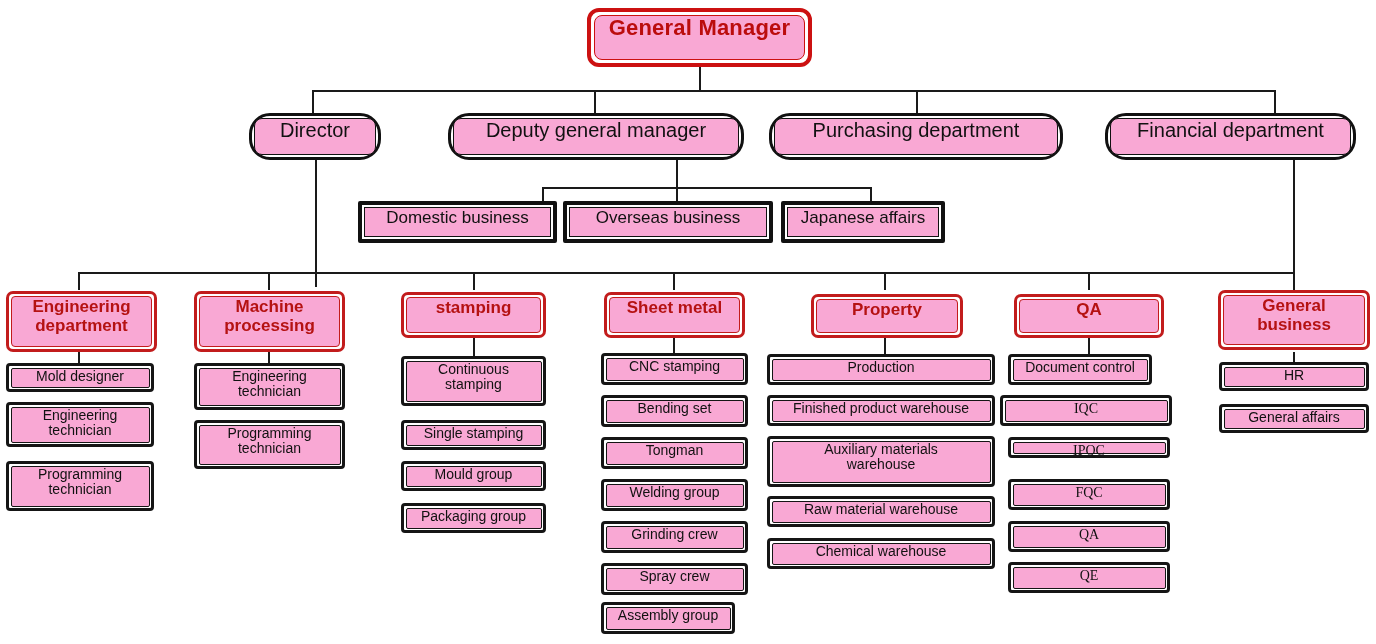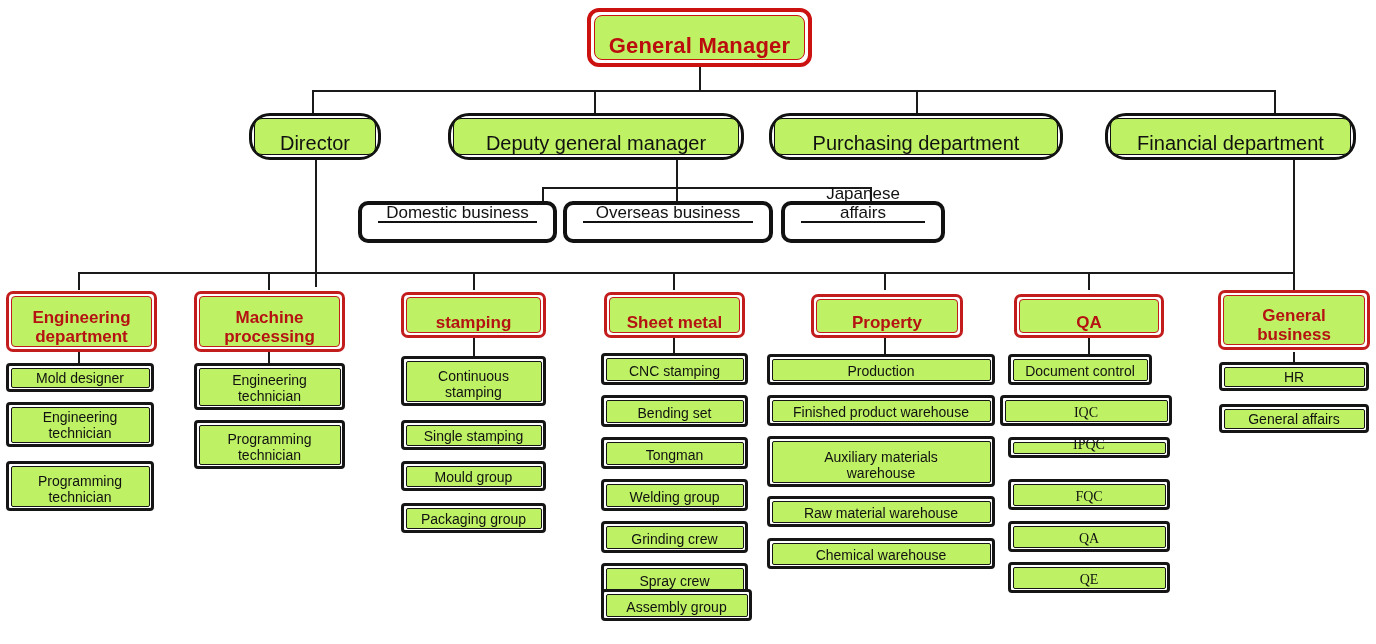--- a/index.html
+++ b/index.html
@@ -36,24 +36,24 @@
     align-items: center;
     justify-content: center;
     text-align: center;
     background: #ffffff;
   }
   .node .inner {
     box-sizing: border-box;
     width: 100%;
     height: 100%;
     display: flex;
-    align-items: flex-end;
+    align-items: flex-start;
     justify-content: center;
     text-align: center;
-    background: #bef264;
+    background: #f9a8d4;
   }
   .node .label {
     display: block;
     line-height: 1.12;
     white-space: pre-line;
   }
 
   
   .node.root {
     border: 4px solid #cc1111;
@@ -83,22 +83,22 @@
   }
   .node.lvl2 .label {
     color: #111111;
     font-weight: normal;
     font-size: 20px;
   }
 
   
   .node.biz {
     border: 4px solid #111111;
-    border-radius: 10px;
-    padding: 16px;
+    border-radius: 2px;
+    padding: 2px;
   }
   .node.biz .inner {
     border: 1.5px solid #111111;
     border-radius: 0;
   }
   .node.biz .label {
     color: #111111;
     font-size: 17px;
   }
 
@@ -321,21 +321,21 @@
   <div class="node leaf" style="left:601px; top:563px; width:147px; height:32px;">
     <div class="inner">
       <span class="label">Spray crew</span>
     </div>
   </div>
   <div class="node leaf" style="left:601px; top:521px; width:147px; height:32px;">
     <div class="inner">
       <span class="label">Grinding crew</span>
     </div>
   </div>
-  <div class="node leaf" style="left:601px; top:589px; width:151px; height:32px;">
+  <div class="node leaf" style="left:601px; top:602px; width:134px; height:32px;">
     <div class="inner">
       <span class="label">Assembly group</span>
     </div>
   </div>
 
   <div class="node dept" style="left:811px; top:294px; width:152px; height:44px;">
     <div class="inner">
       <span class="label">Property</span>
     </div>
   </div>

